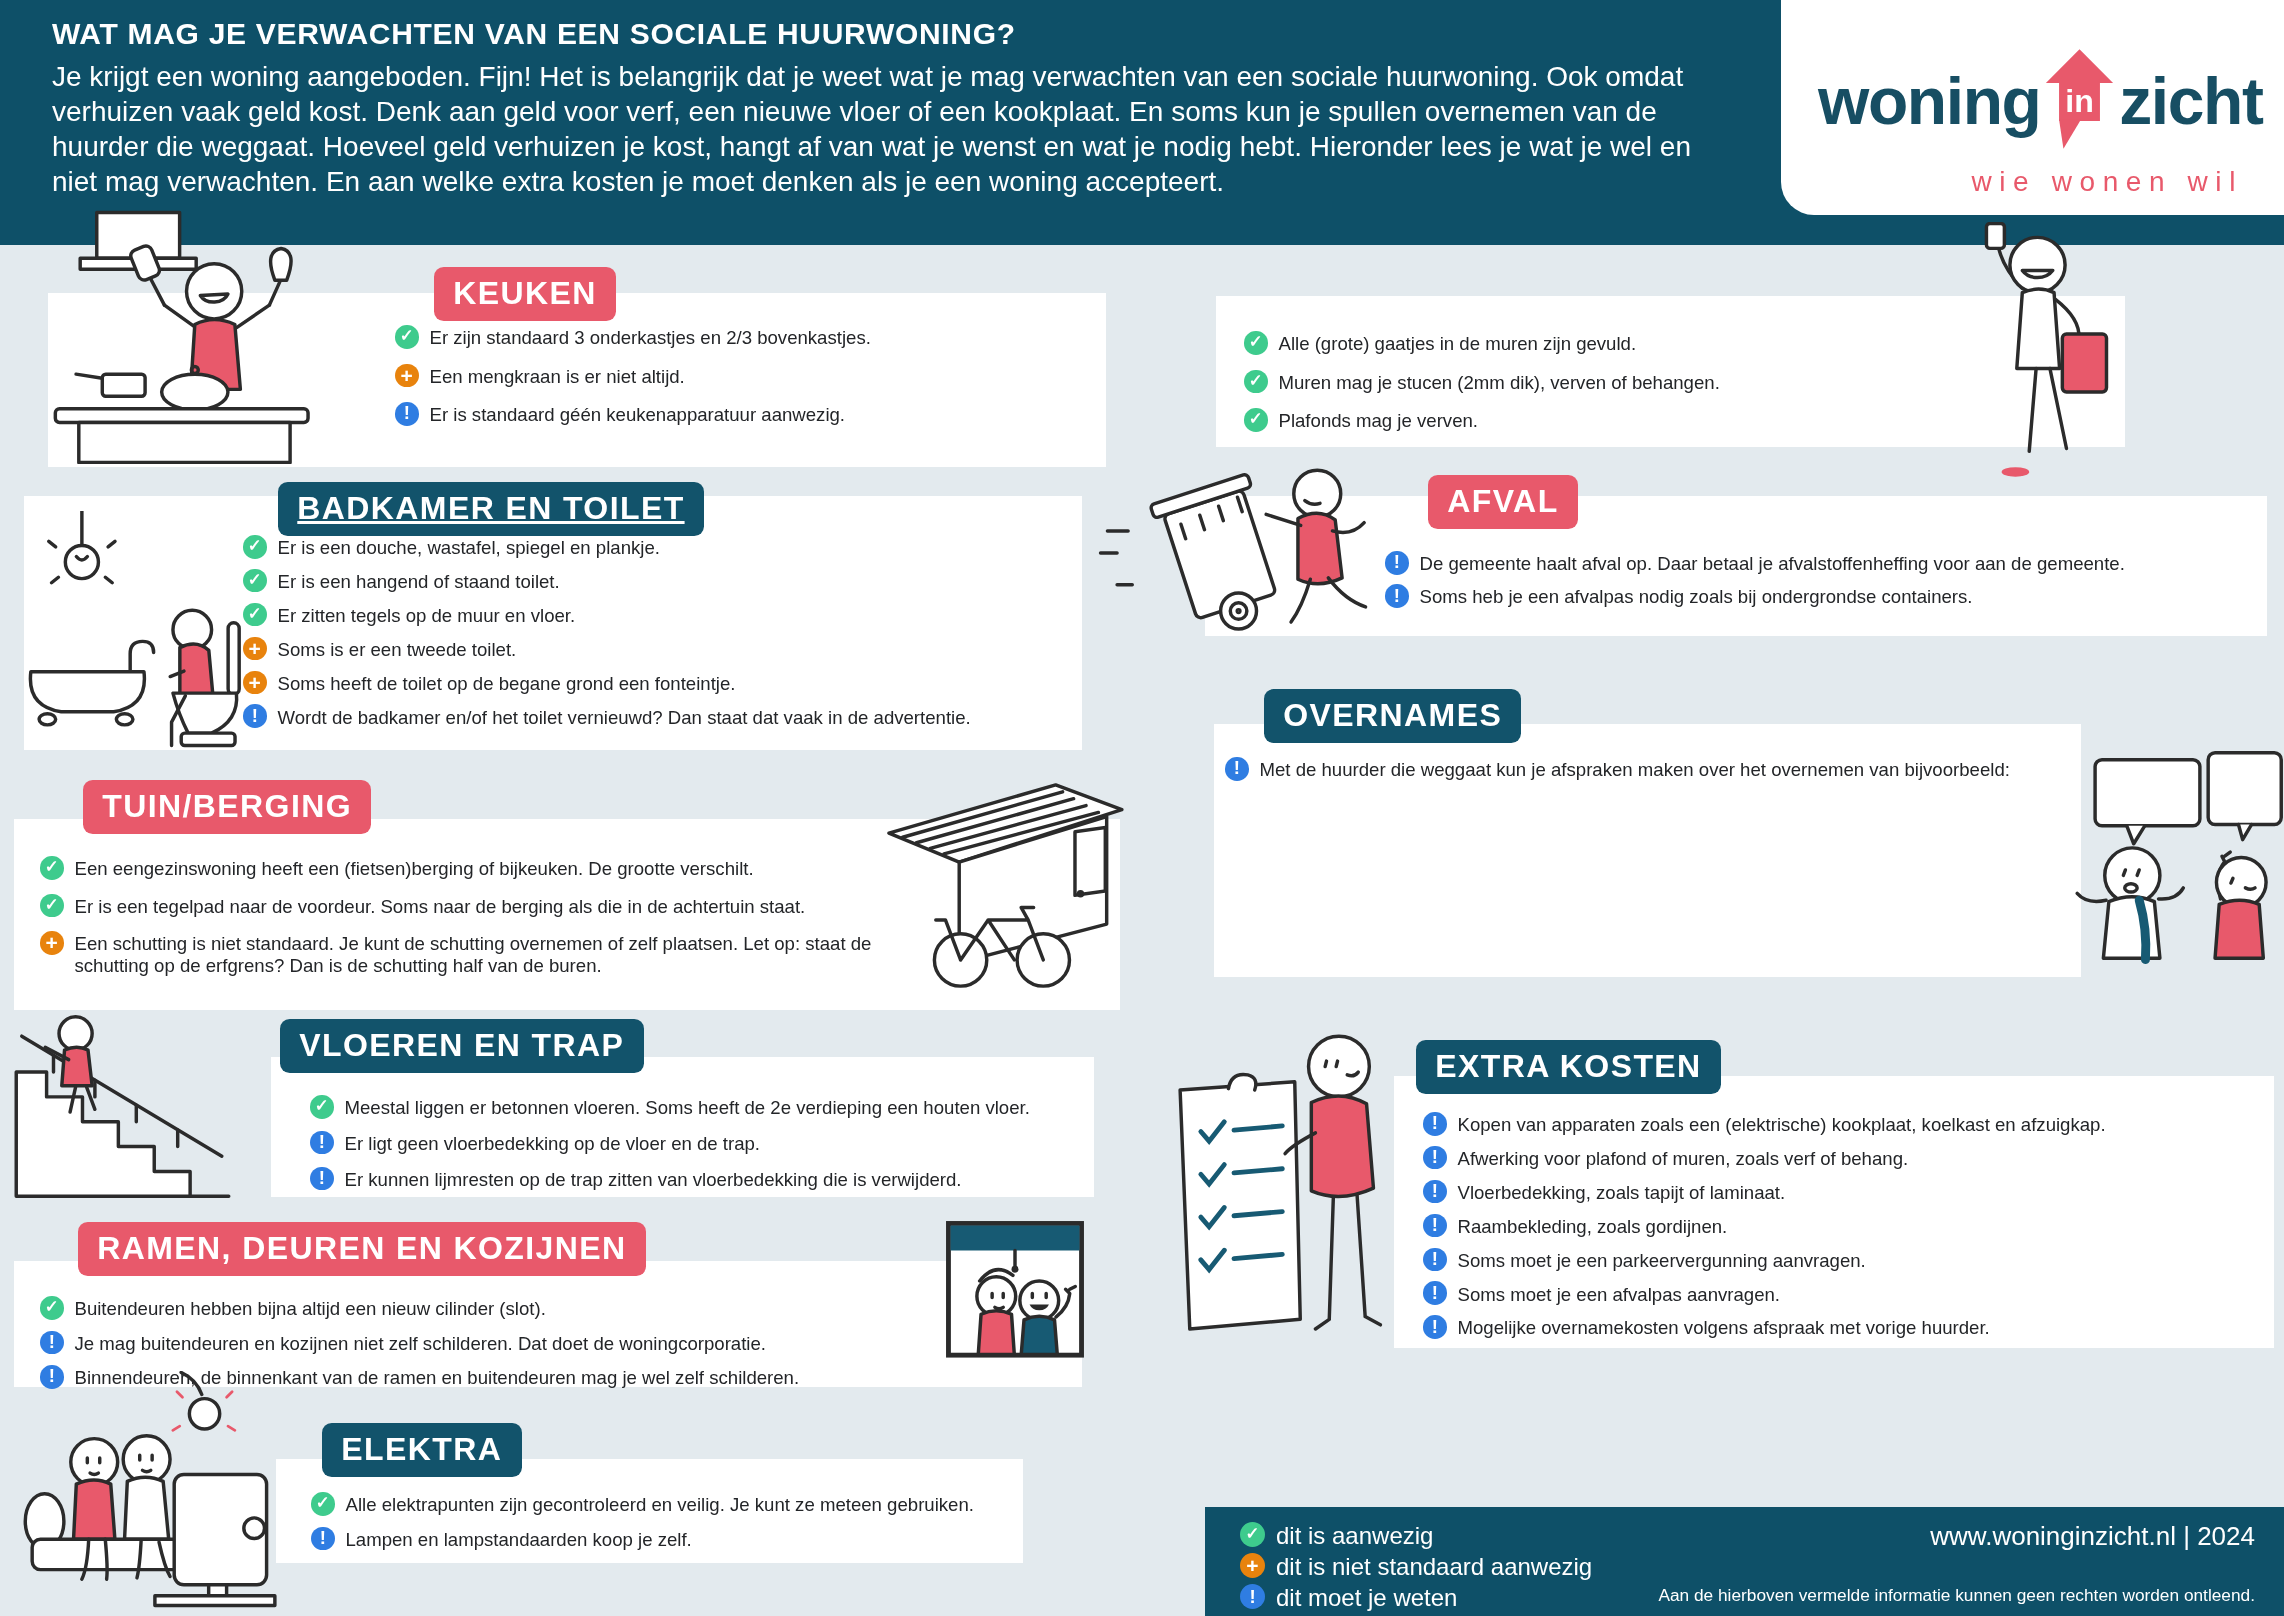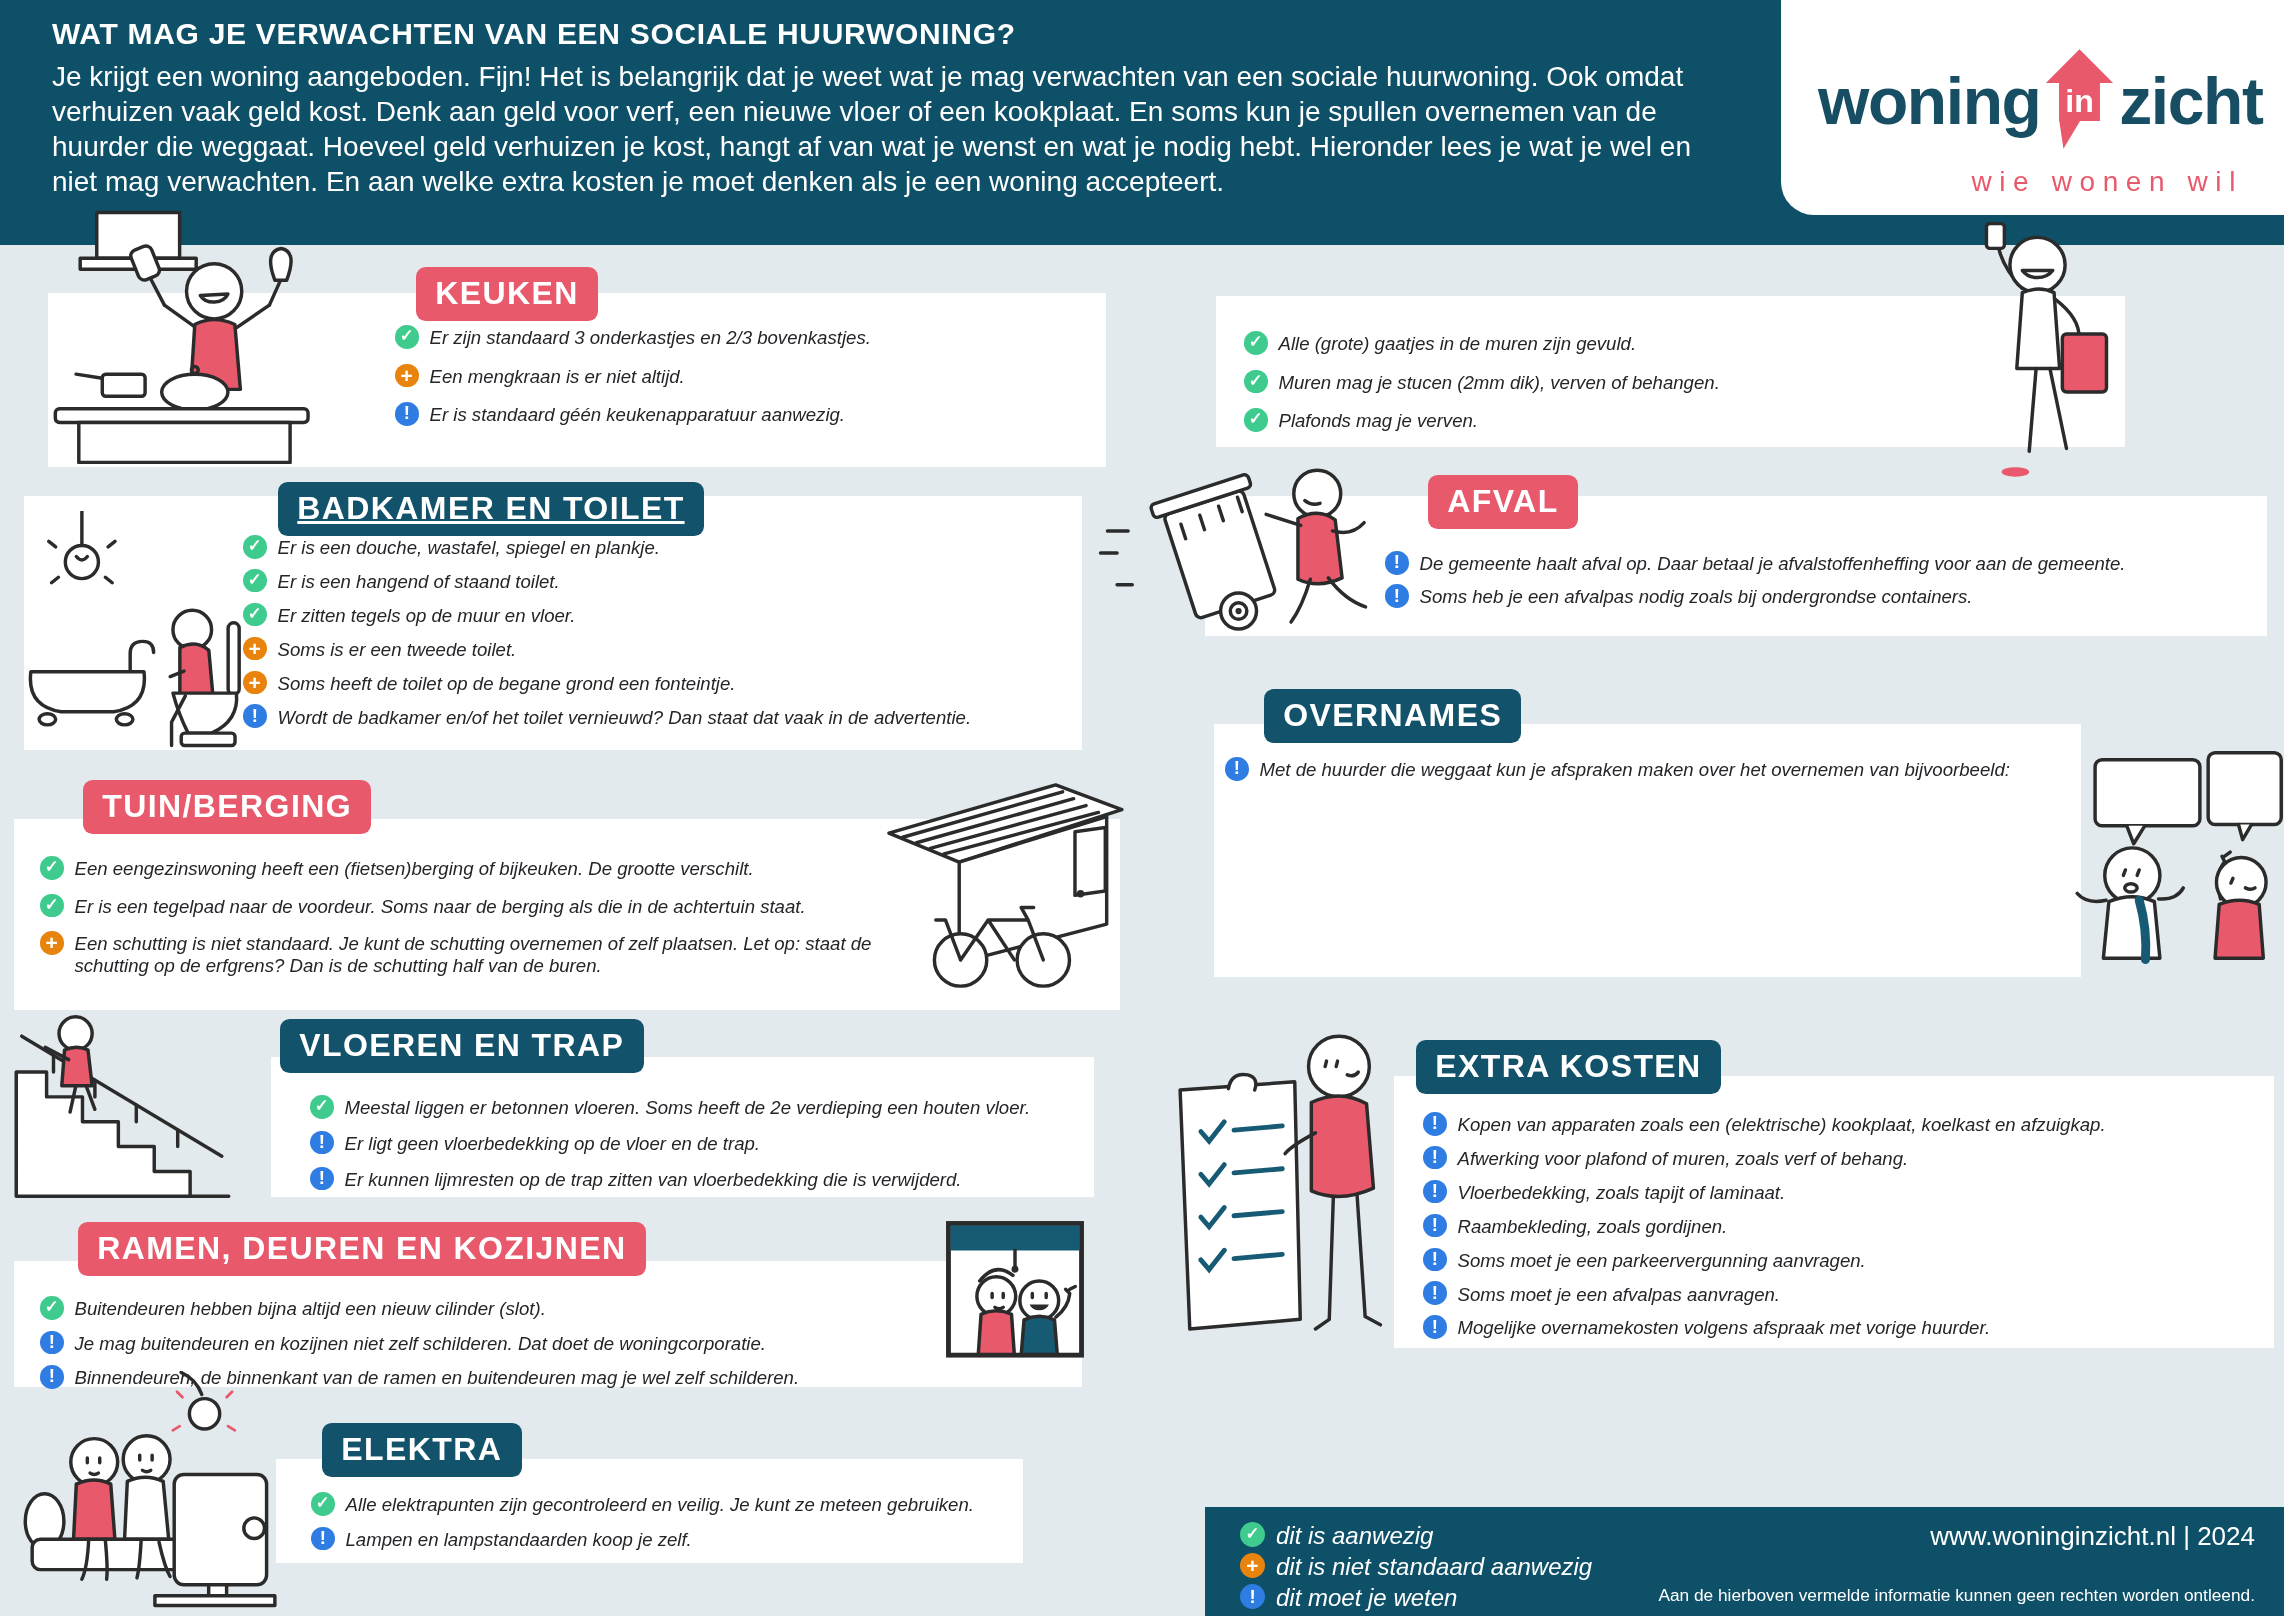--- a/index.html
+++ b/index.html
@@ -23,21 +23,21 @@
   .lbl.teal{background:#12536b;}
   
   .box{position:absolute;z-index:1;background:#fff;box-sizing:border-box;}
   .rows{display:flex;flex-direction:column;}
   .row{display:flex;gap:11px;align-items:flex-start;}
   .ic{flex:none;width:23.5px;height:23.5px;border-radius:50%;color:#fff;display:flex;align-items:center;
       justify-content:center;font-weight:bold;font-size:16.6px;line-height:1;}
   .ic.check{background:#3ecb8d;}
   .ic.plus{background:#e8830d;font-size:21px;}
   .ic.exclaim{background:#2f7de2;font-size:18.6px;}
-  .t{font-size:18.6px;line-height:21.4px;color:#232528;padding-top:2.1px;font-style:italic;}
+  .t{font-size:18.6px;line-height:21.4px;color:#232528;padding-top:2.1px;}
   .w1030{max-width:711px;}
   .w1220{max-width:843px;}
   .bul{margin:7px 0 4.1px 86px;padding:0 0 0 19.3px;font-size:18.6px;line-height:21.4px;color:#232528;}
   .outro{margin:8.3px 0 0 40px;font-size:18.6px;line-height:21.4px;color:#232528;}
   
   .legend{position:absolute;left:1205px;top:1507px;width:1079px;height:109px;background:#0e5068;
           box-sizing:border-box;padding:15px 0 0 35px;z-index:2;}
   .legend .row{margin-bottom:6.2px;}
   .legend .ic{width:25px;height:25px;}
   .legend .t{color:#fff;font-size:24px;padding-top:2.8px;}
@@ -66,21 +66,21 @@
       <svg class="logo-house" viewBox="0 0 100 140">
         <polygon points="50,2 96,48 78,48 78,100 22,100 22,48 4,48" fill="#e8596b"></polygon>
         <polygon points="22,98 52,98 28,138" fill="#e8596b"></polygon>
         <text x="50" y="88" text-anchor="middle" font-size="44" font-weight="bold" fill="#ffffff">in</text>
       </svg>
       <span class="lw">zicht</span>
     </div>
     <div class="tagline">wie wonen wil</div>
   </div>
 
-  <div class="lbl red" style="left:416px;top:267px;">KEUKEN</div>
+  <div class="lbl red" style="left:434px;top:267px;">KEUKEN</div>
   <div class="box" style="left:48px;top:293px;width:1058px;height:174px;padding:32px 21px 0 347px;">
     <div class="rows" style="gap:15px;">
       <div class="row">
         <span class="ic check">✓</span>
         <span class="t">Er zijn standaard 3 onderkastjes en 2/3 bovenkastjes.</span>
       </div>
       <div class="row">
         <span class="ic plus">+</span>
         <span class="t">Een mengkraan is er niet altijd.</span>
       </div>

